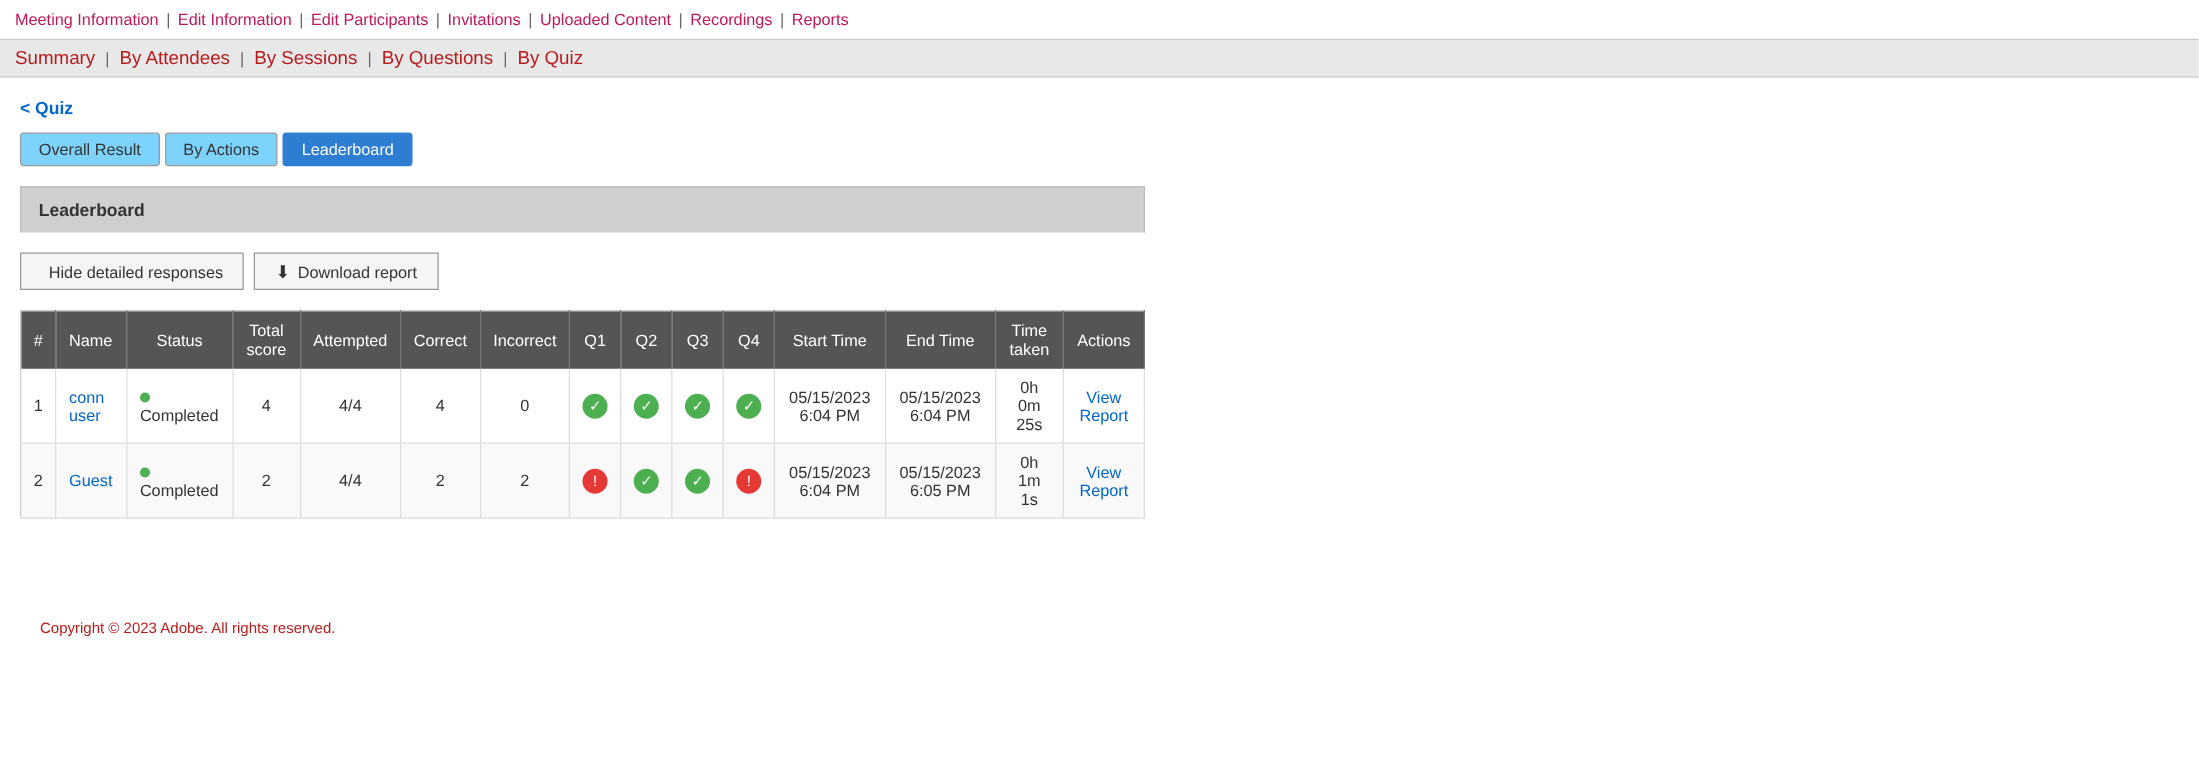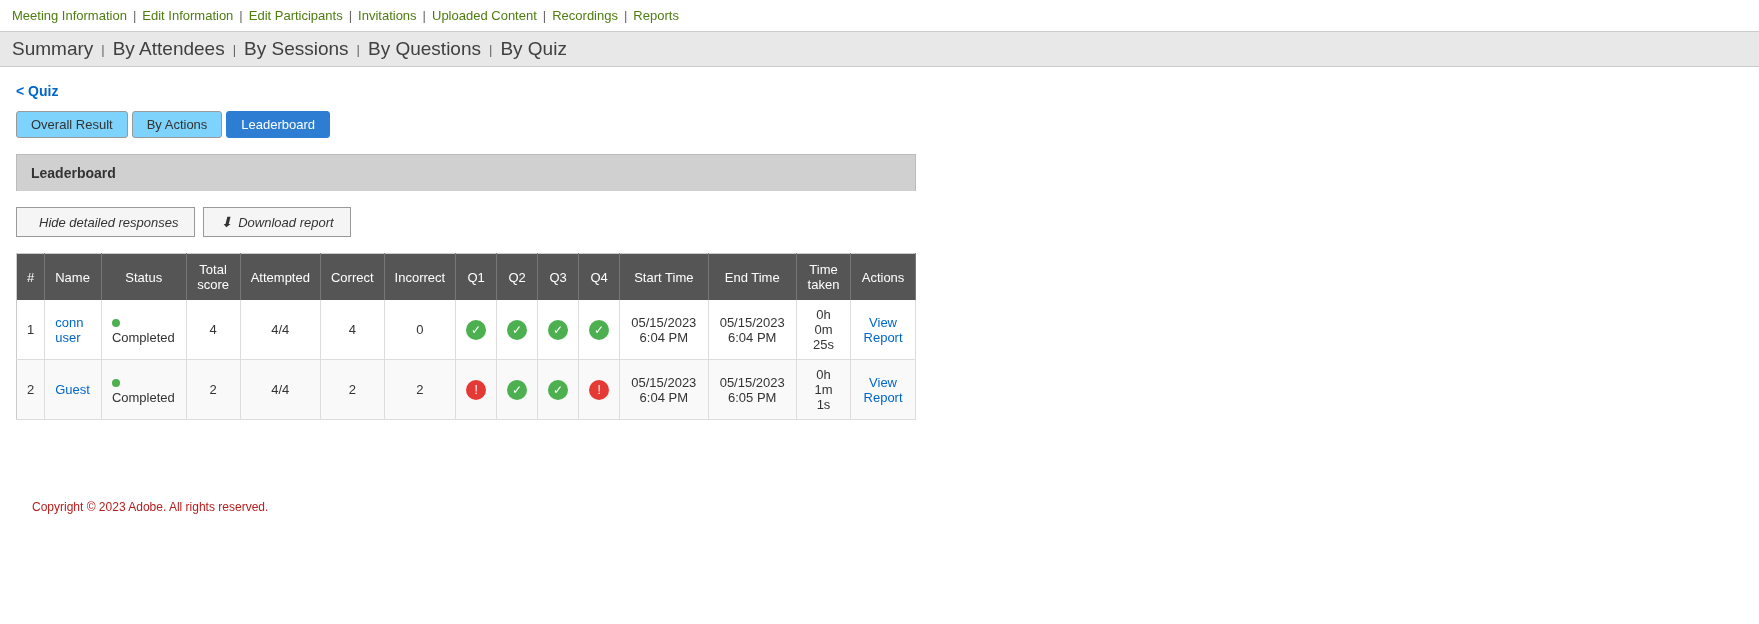--- a/index.html
+++ b/index.html
@@ -1,46 +1,46 @@
 <!DOCTYPE html>
 <html><head>
   <meta charset="utf-8">
   <style>
     * { box-sizing: border-box; margin: 0; padding: 0; }
     body { font-family: Arial, sans-serif; font-size: 13px; color: #333; background: #fff; }
 
     
     .top-nav { padding: 8px 12px; border-bottom: 1px solid #ccc; display: flex; align-items: center; gap: 0; }
-    .top-nav a { color: #4d7c0f; text-decoration: none; font-size: 13px; }
+    .top-nav a { color: #be185d; text-decoration: none; font-size: 13px; }
     .top-nav .sep { color: #666; margin: 0 6px; }
 
     
     .sub-nav { background: #e8e8e8; padding: 6px 12px; display: flex; align-items: center; gap: 0; border-bottom: 1px solid #ccc; }
-    .sub-nav a { color: #404040; text-decoration: none; font-size: 19px; }
+    .sub-nav a { color: #b91c1c; text-decoration: none; font-size: 15px; }
     .sub-nav .sep { color: #666; margin: 0 8px; }
 
     
     .page-content { padding: 16px 16px; }
 
     
     .back-link { margin-bottom: 12px; }
     .back-link a { color: #0066cc; text-decoration: none; font-size: 14px; font-weight: bold; }
 
     
     .tab-buttons { display: flex; gap: 4px; margin-bottom: 16px; }
     .tab-btn { padding: 5px 14px; font-size: 13px; border: 1px solid #999; background: #7dd3fc; color: #333; cursor: pointer; border-radius: 3px; }
     .tab-btn.active { background: #2d7dd2; color: #fff; border-color: #2d7dd2; }
 
     
     .leaderboard-section { max-width: 900px; }
     .leaderboard-header { background: #d0d0d0; padding: 10px 14px; font-weight: bold; font-size: 14px; border: 1px solid #bbb; border-bottom: none; }
 
     
     .action-buttons { display: flex; gap: 8px; margin: 16px 0; }
-    .action-btn { padding: 6px 16px; font-size: 13px; border: 1px solid #999; background: #f5f5f5; color: #333; cursor: pointer; display: flex; align-items: center; gap: 6px; font-style: italic; }
+    .action-btn { padding: 6px 16px; font-size: 13px; border: 1px solid #999; background: #f5f5f5; color: #333; cursor: pointer; display: flex; align-items: center; gap: 6px; }
     .download-icon { font-size: 14px; }
 
     
     .data-table { width: 100%; border-collapse: collapse; font-size: 13px; border: 1px solid #ccc; }
     .data-table thead tr { background: #555; color: #fff; }
     .data-table thead th { padding: 8px 10px; text-align: center; border-right: 1px solid #777; font-weight: normal; }
     .data-table thead th:first-child { text-align: center; }
     .data-table thead th.left { text-align: left; }
     .data-table tbody tr { border-bottom: 1px solid #ddd; }
     .data-table tbody tr:nth-child(even) { background: #f9f9f9; }

